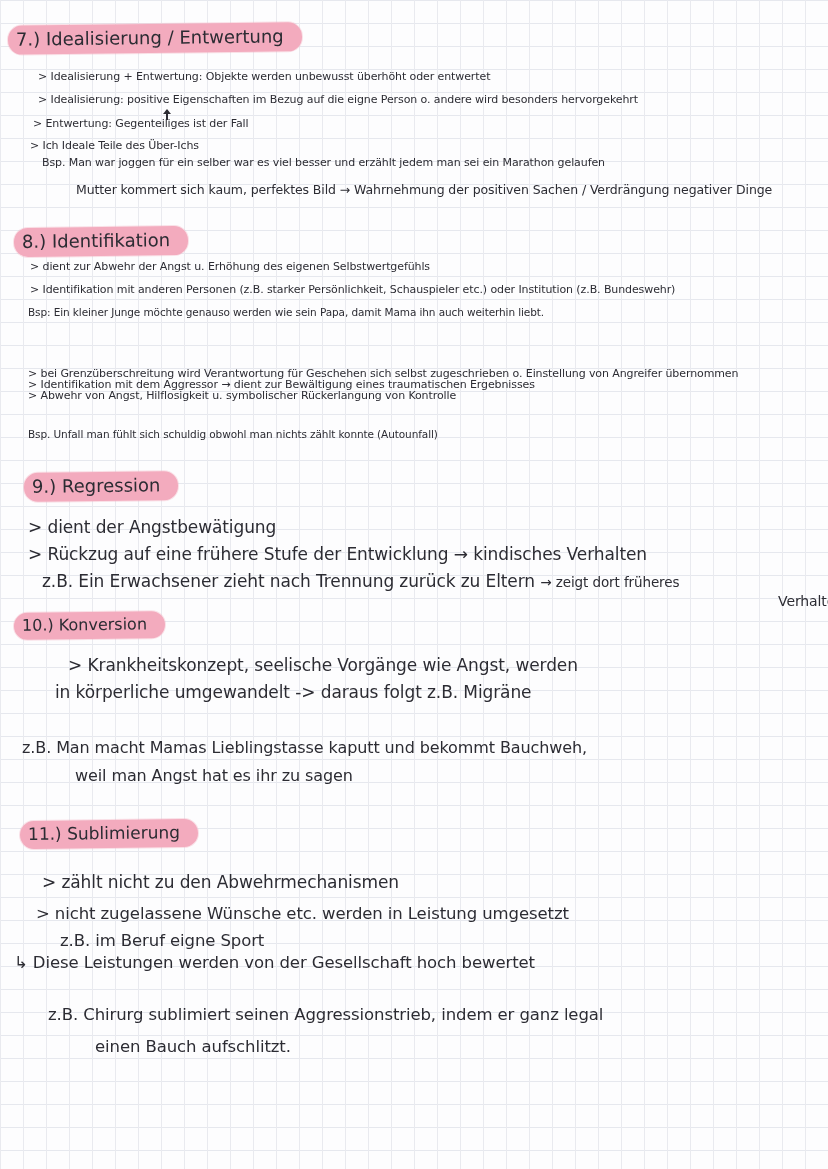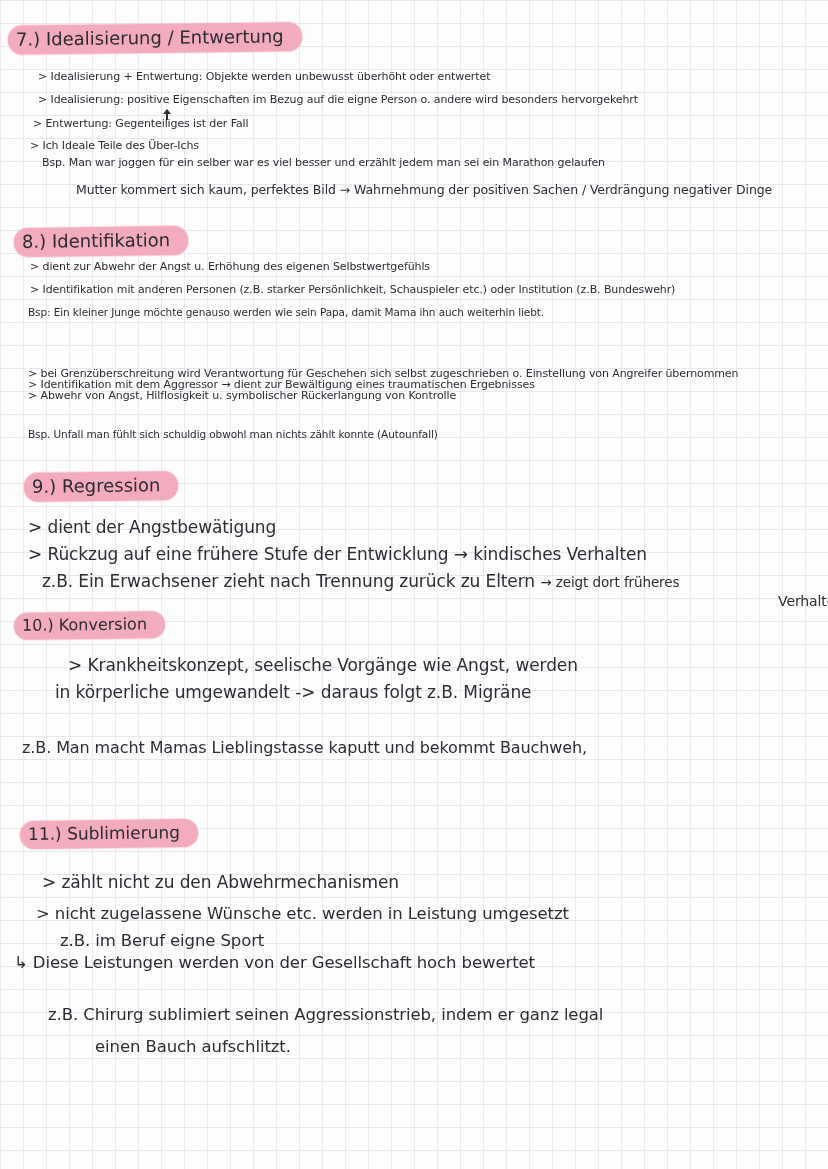--- a/index.html
+++ b/index.html
@@ -73,20 +73,21 @@
   <div class="line fs17" style="left:42px;top:571px;">
     <span>z.B. Ein Erwachsener zieht nach Trennung zurück zu Eltern</span>
     <span class="fs135">→ zeigt dort früheres</span>
   </div>
   <div class="line fs14" style="left:758px;top:593px;">Verhalten</div>
 
   <div class="hl fs16" style="left:14px;top:612px;">10.) Konversion</div>
   <div class="line fs17" style="left:45px;top:655px;margin-left:23px;">&gt; Krankheitskonzept, seelische Vorgänge wie Angst, werden</div>
   <div class="line fs17" style="left:55px;top:682px;">in körperliche umgewandelt -&gt; daraus folgt z.B. Migräne</div>
   <div class="line fs16" style="left:22px;top:738px;">z.B. Man macht Mamas Lieblingstasse kaputt und bekommt Bauchweh,</div>
+  <div class="line fs16" style="left:75px;top:766px;">weil man Angst hat es ihr zu sagen</div>
 
   <div class="hl fs17" style="left:20px;top:820px;">11.) Sublimierung</div>
   <div class="line fs17" style="left:42px;top:872px;">&gt; zählt nicht zu den Abwehrmechanismen</div>
   <div class="line fs165" style="left:36px;top:904px;">&gt; nicht zugelassene Wünsche etc. werden in Leistung umgesetzt</div>
   <div class="line fs165" style="left:60px;top:931px;">z.B. im Beruf eigne Sport</div>
   <div class="line fs165" style="left:14px;top:953px;">↳ Diese Leistungen werden von der Gesellschaft hoch bewertet</div>
   <div class="line fs165" style="left:48px;top:1005px;">z.B. Chirurg sublimiert seinen Aggressionstrieb, indem er ganz legal</div>
   <div class="line fs165" style="left:95px;top:1037px;">einen Bauch aufschlitzt.</div>
 
 </div>

